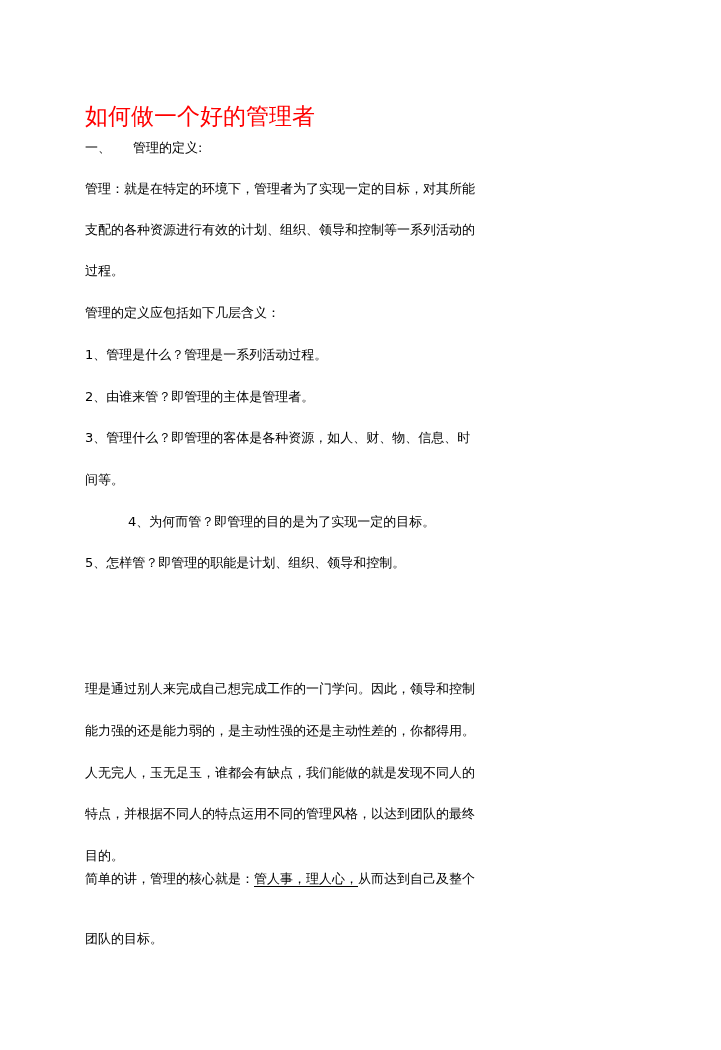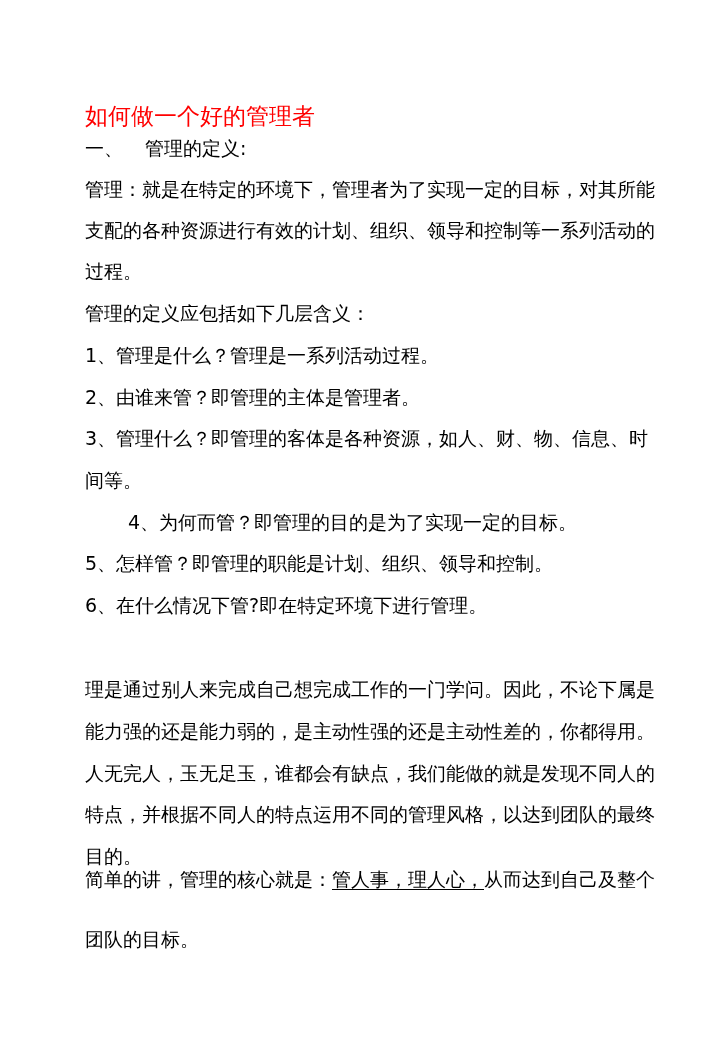--- a/index.html
+++ b/index.html
@@ -30,21 +30,21 @@
       font-family: "DejaVu Serif", "Liberation Serif", serif;
       font-size: 23px;
       line-height: 36px;
       white-space: nowrap;
       letter-spacing: 0px;
       margin-top: 36px;
     }
     .line {
       position: absolute;
       left: 85px;
-      font-size: 19px;
+      font-size: 13px;
       line-height: 24px;
       white-space: nowrap;
     }
     .bold {
       font-weight: normal;
       font-family: "DejaVu Serif", "Liberation Serif", serif;
     }
     .u {
       text-decoration: underline;
       text-underline-offset: 3px;
@@ -71,24 +71,23 @@
   <div class="line bold" style="top:259px;">过程。</div>
 
   <div class="line" style="top:301px;">管理的定义应包括如下几层含义：</div>
 
   <div class="line" style="top:343px;">1、管理是什么？管理是一系列活动过程。</div>
   <div class="line" style="top:385px;">2、由谁来管？即管理的主体是管理者。</div>
   <div class="line" style="top:426px;">3、管理什么？即管理的客体是各种资源，如人、财、物、信息、时</div>
   <div class="line" style="top:468px;">间等。</div>
   <div class="line" style="top:510px;margin-left:43px;">4、为何而管？即管理的目的是为了实现一定的目标。</div>
   <div class="line" style="top:551px;">5、怎样管？即管理的职能是计划、组织、领导和控制。</div>
-  <div class="line" style="top:593px;">6、在什么情况下管?即在特定环境下进行管理。</div>
 
   <div class="line" style="top:677px;">
-    <span class="bold">理是通过别人来完成自己想完成工作的一门学问</span><span>。因此，不论下属是</span>
+    <span class="bold">理是通过别人来完成自己想完成工作的一门学问</span><span>。因此，领导和控制</span>
   </div>
   <div class="line" style="top:761px;">人无完人，玉无足玉，谁都会有缺点，我们能做的就是发现不同人的</div>
   <div class="line" style="top:719px;">能力强的还是能力弱的，是主动性强的还是主动性差的，你都得用。</div>
   <div class="line" style="top:802px;">特点，并根据不同人的特点运用不同的管理风格，以达到团队的最终</div>
   <div class="line" style="top:844px;">目的。</div>
 
   <div class="line" style="top:867px;">
     <span>简单的讲，</span><span class="bold">管理的核心就是：</span><span class="bold u">管人事，理人心，</span><span>从而达到自己及整个</span>
   </div>
   <div class="line" style="top:927px;">团队的目标。</div>

